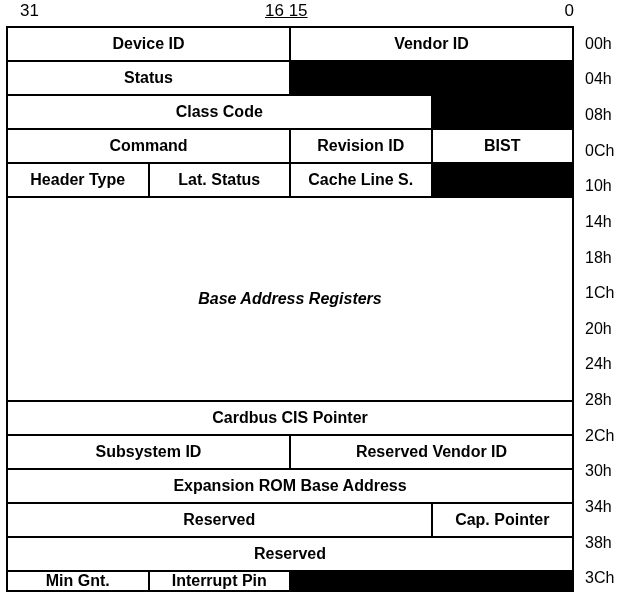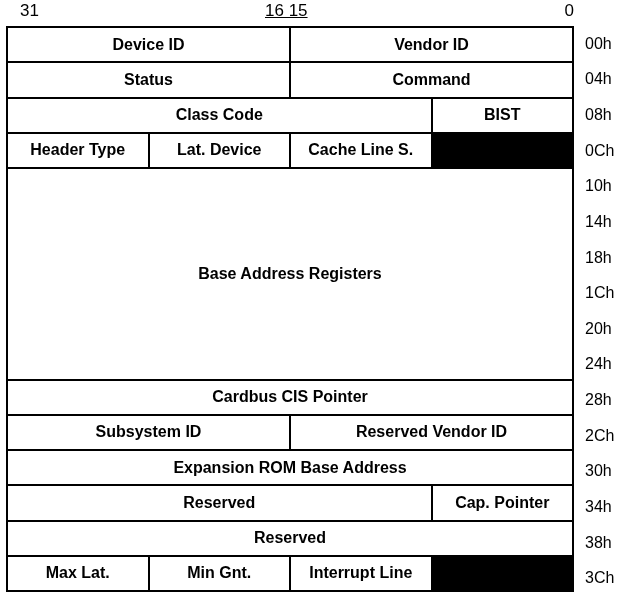--- a/index.html
+++ b/index.html
@@ -56,21 +56,21 @@
     font-size: 16px;
     font-weight: bold;
     white-space: nowrap;
     overflow: hidden;
   }
   
   .c1 { grid-column: span 1; }
   .c2 { grid-column: span 2; }
   .c3 { grid-column: span 3; }
   .c4 { grid-column: span 4; }
-  .bar-cell { grid-row: span 6; }
+  .bar-cell { grid-row: span 6; font-style: italic; }
 
   
   .offset-col {
     box-sizing: border-box;
     margin-left: 11px;
     height: 570px;
     display: grid;
     grid-template-rows: repeat(16, 1fr);
   }
   .offset-label {
@@ -93,46 +93,46 @@
   </div>
 
   <div class="main">
 
     <div class="reg-table">
 
       <div class="cell c2">Device ID</div>
       <div class="cell c2">Vendor ID</div>
 
       <div class="cell c2">Status</div>
+      <div class="cell c3">Class Code</div>
+
       <div class="cell c2">Command</div>
-
-      <div class="cell c3">Class Code</div>
+      <div class="cell c1">Revision ID</div>
 
       <div class="cell c1">BIST</div>
       <div class="cell c1">Header Type</div>
-      <div class="cell c1">Lat. Device</div>
+      <div class="cell c1">Lat. Status</div>
       <div class="cell c1">Cache Line S.</div>
 
       <div class="cell c4 bar-cell">Base Address Registers</div>
 
       <div class="cell c4">Cardbus CIS Pointer</div>
 
       <div class="cell c2">Subsystem ID</div>
       <div class="cell c2">Reserved Vendor ID</div>
 
       <div class="cell c4">Expansion ROM Base Address</div>
 
       <div class="cell c3">Reserved</div>
       <div class="cell c1">Cap. Pointer</div>
 
       <div class="cell c4">Reserved</div>
 
-      <div class="cell c1">Max Lat.</div>
       <div class="cell c1">Min Gnt.</div>
-      <div class="cell c1">Interrupt Line</div>
+      <div class="cell c1">Interrupt Pin</div>
     </div>
 
     <div class="offset-col">
       <span class="offset-label">00h</span>
       <span class="offset-label">04h</span>
       <span class="offset-label">08h</span>
       <span class="offset-label">0Ch</span>
       <span class="offset-label">10h</span>
       <span class="offset-label">14h</span>
       <span class="offset-label">18h</span>

